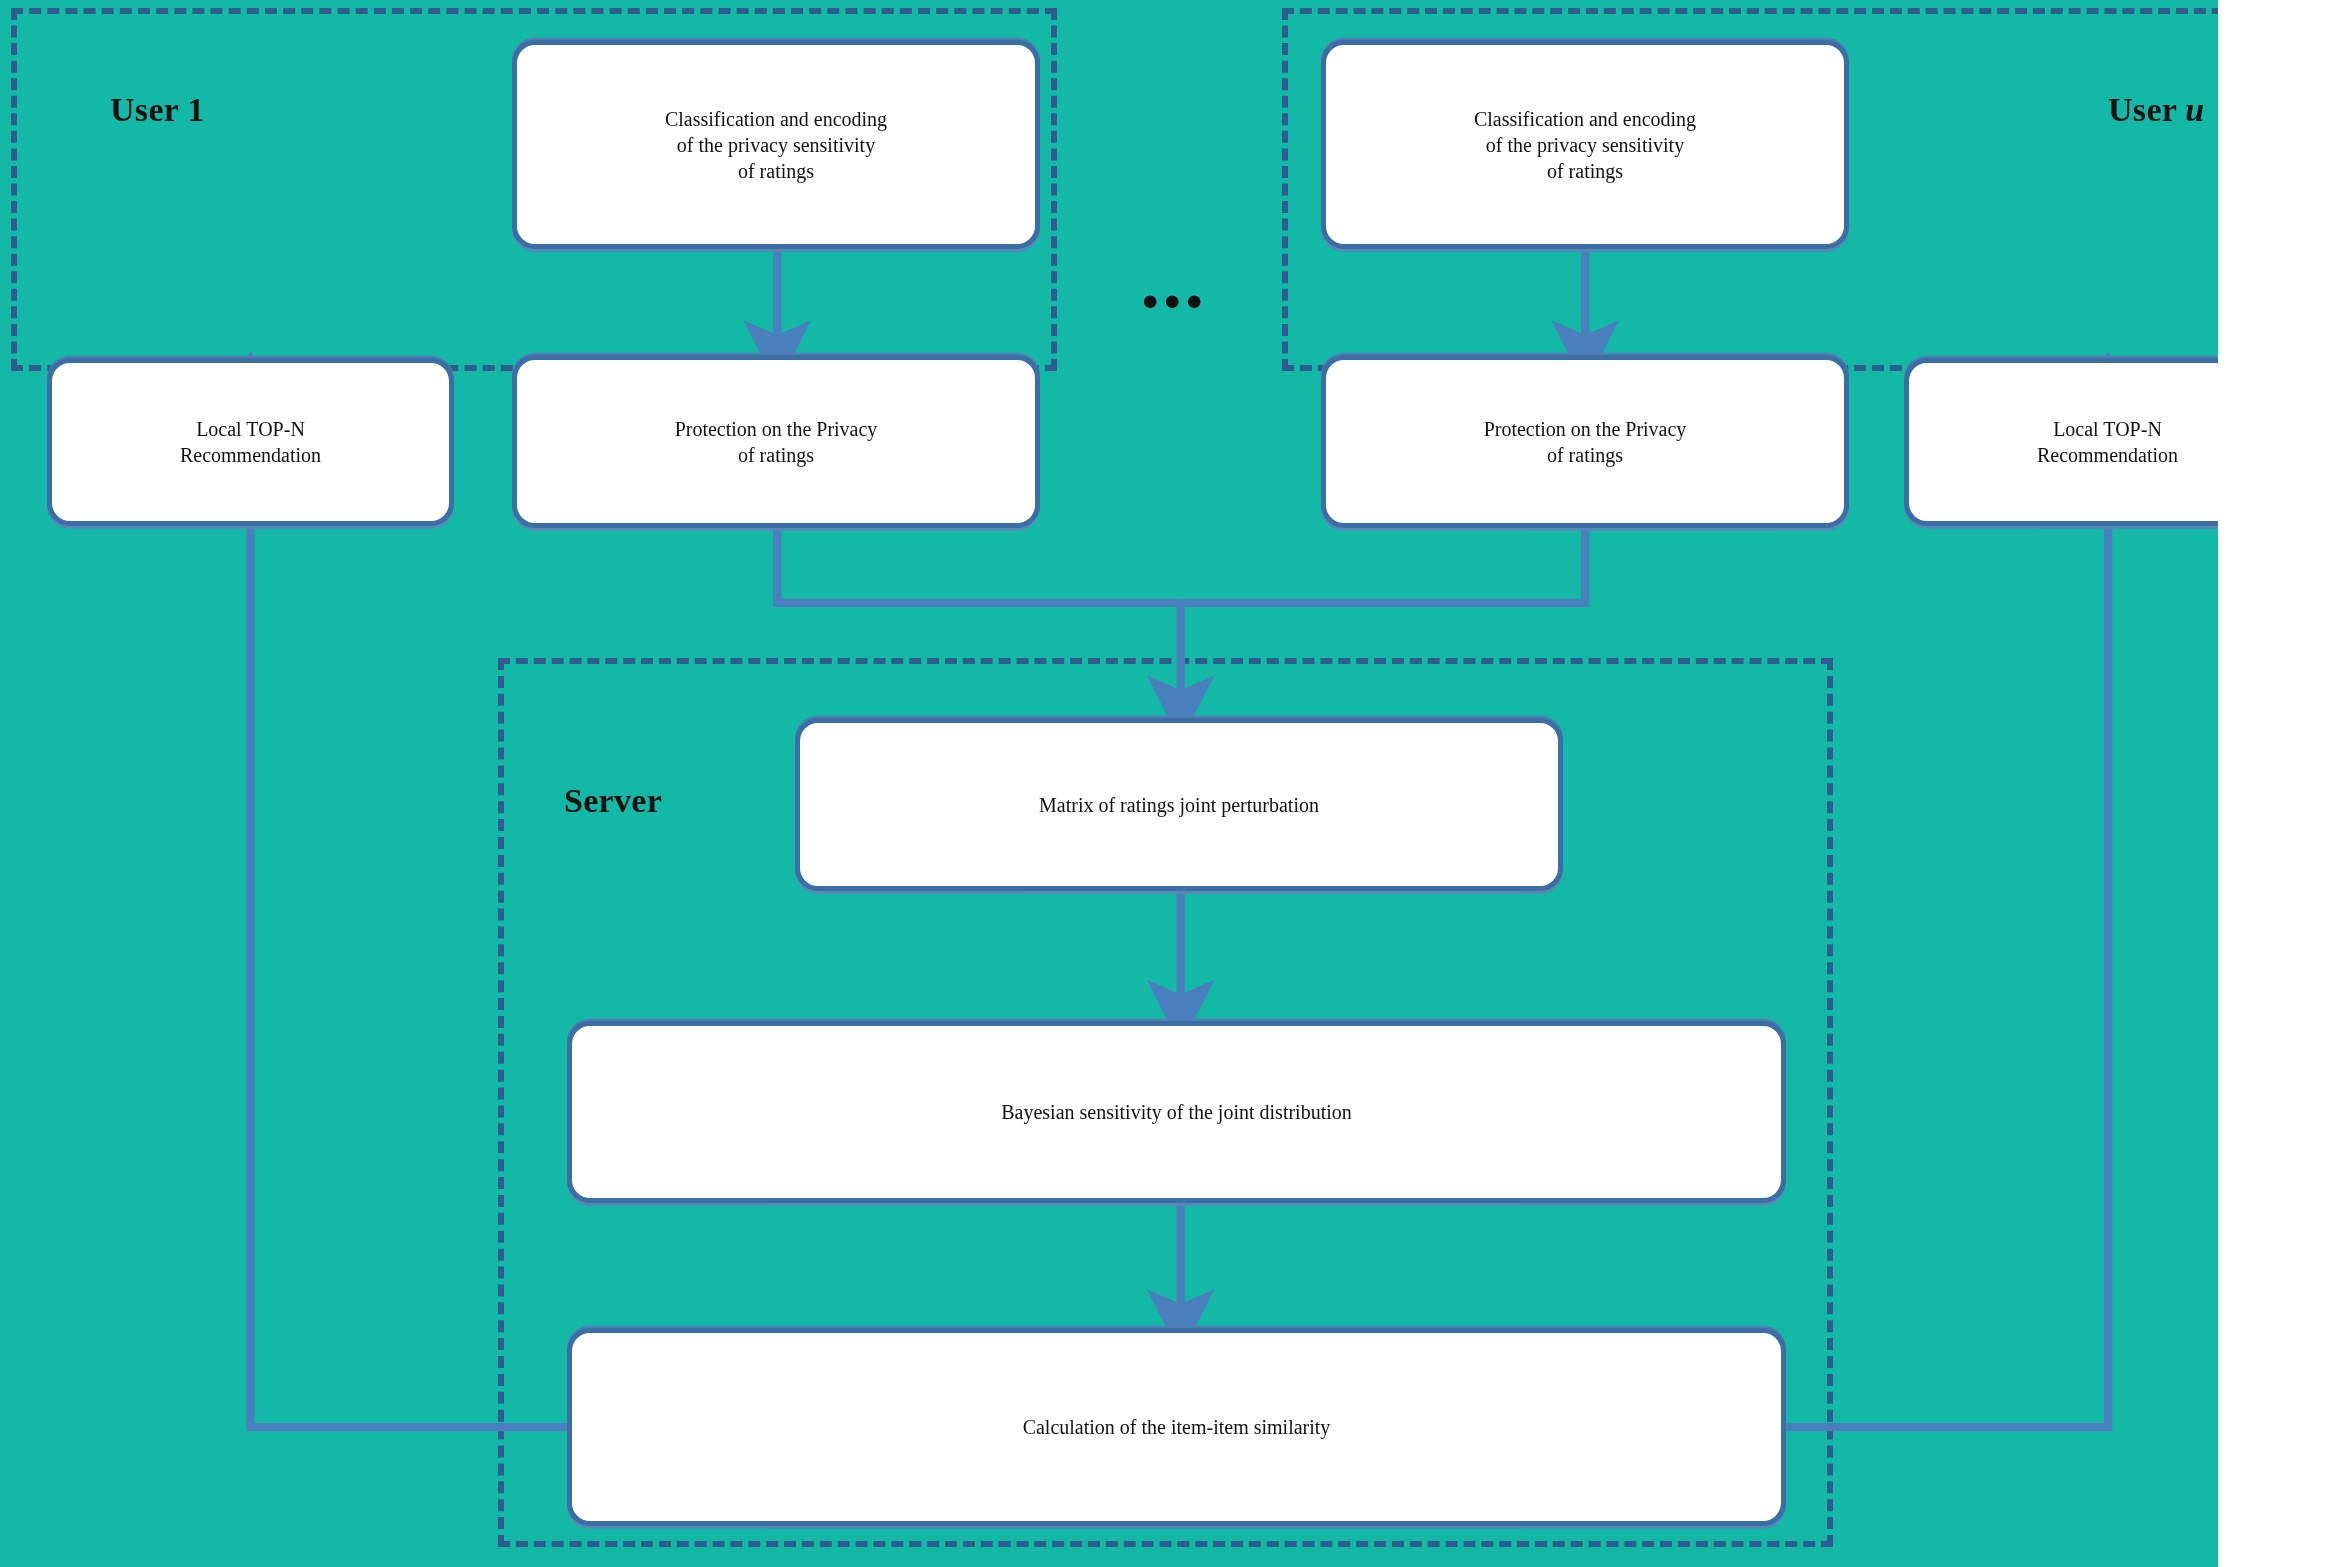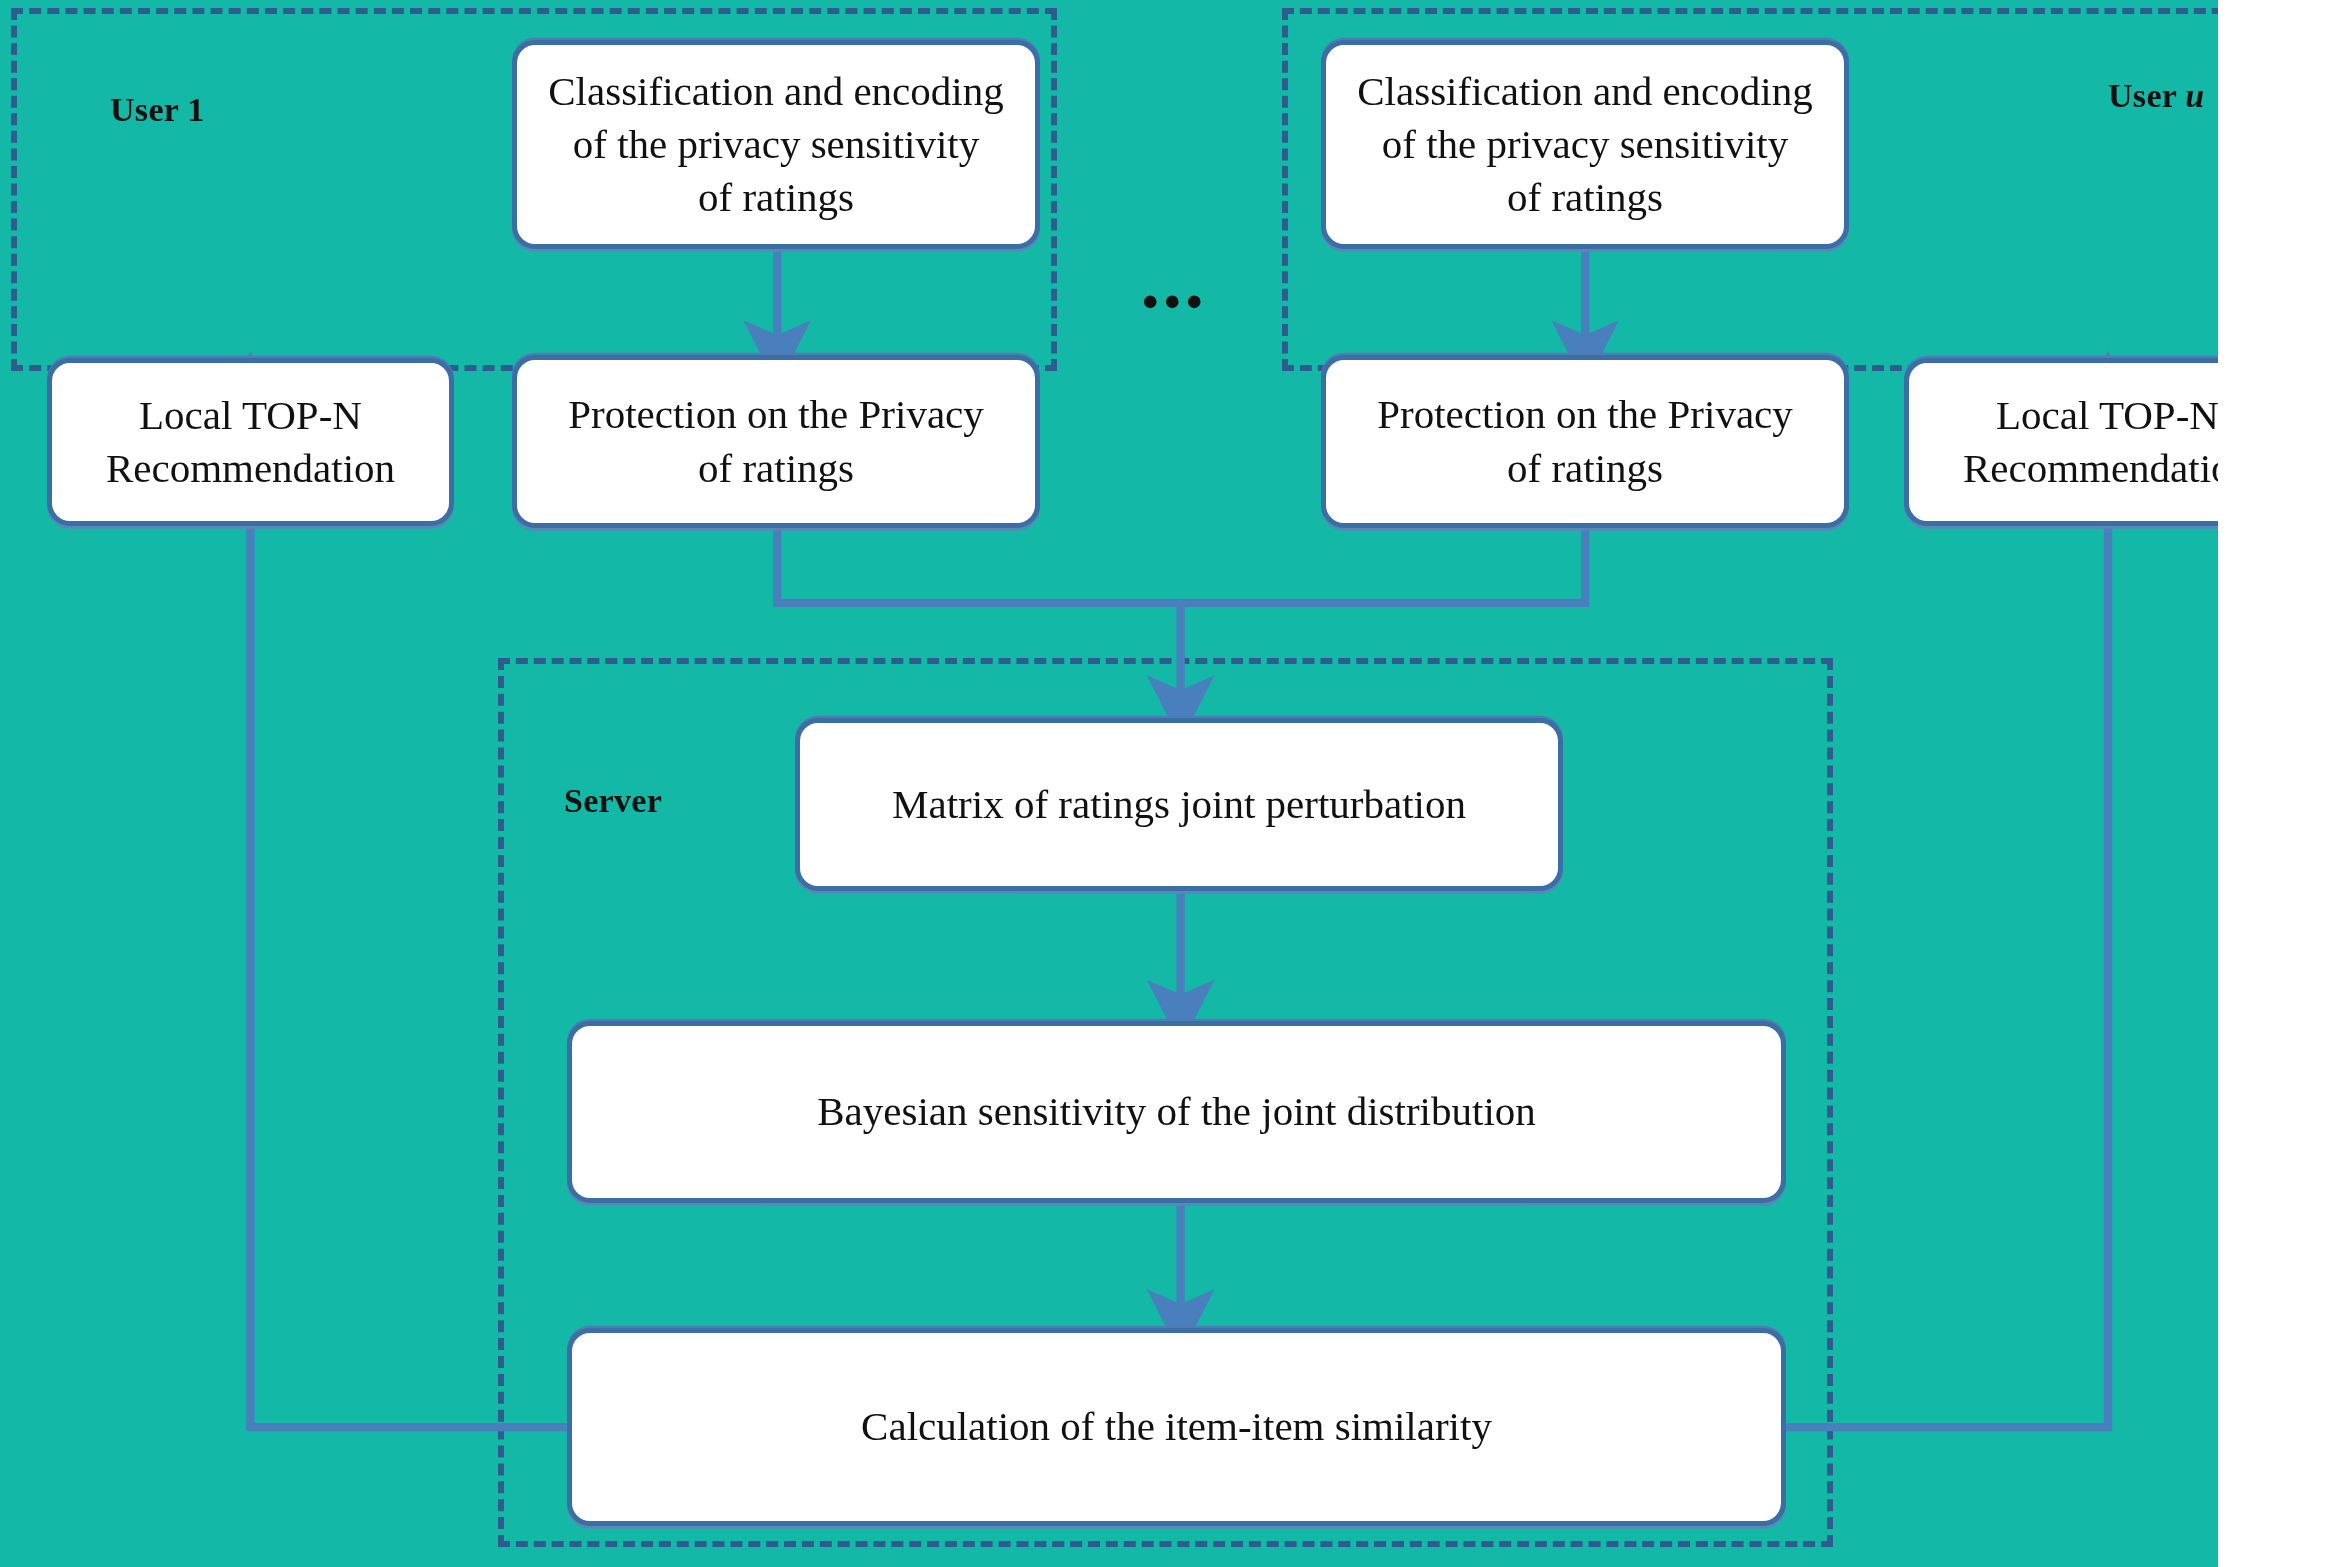--- a/index.html
+++ b/index.html
@@ -48,21 +48,21 @@
     box-sizing: border-box;
     border: 5px solid #3a6ea5;
     border-radius: 23px;
     background: #ffffff;
     display: flex;
     align-items: center;
     justify-content: center;
     text-align: center;
     color: #111111;
     font-family: "Liberation Serif", "DejaVu Serif", serif;
-    font-size: 41px;
+    font-size: 20px;
     line-height: 1.30;
     box-shadow: 0 2.8px 0 0 #5b86b8, 0 -2.2px 0 0 #4f7cb2;
     padding: 0 12px;
   }
   .pbox .txt { display: block; }
   .ellipsis {
     position: absolute;
     font-family: "Liberation Serif", "DejaVu Serif", serif;
     font-size: 47px;
     font-weight: bold;
@@ -79,21 +79,21 @@
   <div class="panel" style="left:11px; top:7.7px; width:1046px; height:363px;"></div>
 
   <div class="panel" style="left:1282px; top:7.7px; width:1049px; height:363px;"></div>
 
   <div class="panel" style="left:498px; top:658px; width:1335px; height:889px;"></div>
 
   <div class="panel-label" style="left:110px; top:91px;">
     <span>User </span><span>1</span>
   </div>
 
-  <div class="panel-label" style="left:2108px; top:77px;">
+  <div class="panel-label" style="left:2108px; top:91px;">
     <span>User </span><span class="ital">u</span>
   </div>
 
   <div class="panel-label" style="left:564px; top:754px;margin-top:28px;">
     <span>Server</span>
   </div>
 
   <svg class="layer" viewBox="0 0 4255 2848" preserveAspectRatio="none">
     <defs>
       <marker id="arrowhead" markerWidth="9" markerHeight="9" refX="4.2" refY="4.5" orient="auto" markerUnits="strokeWidth">

